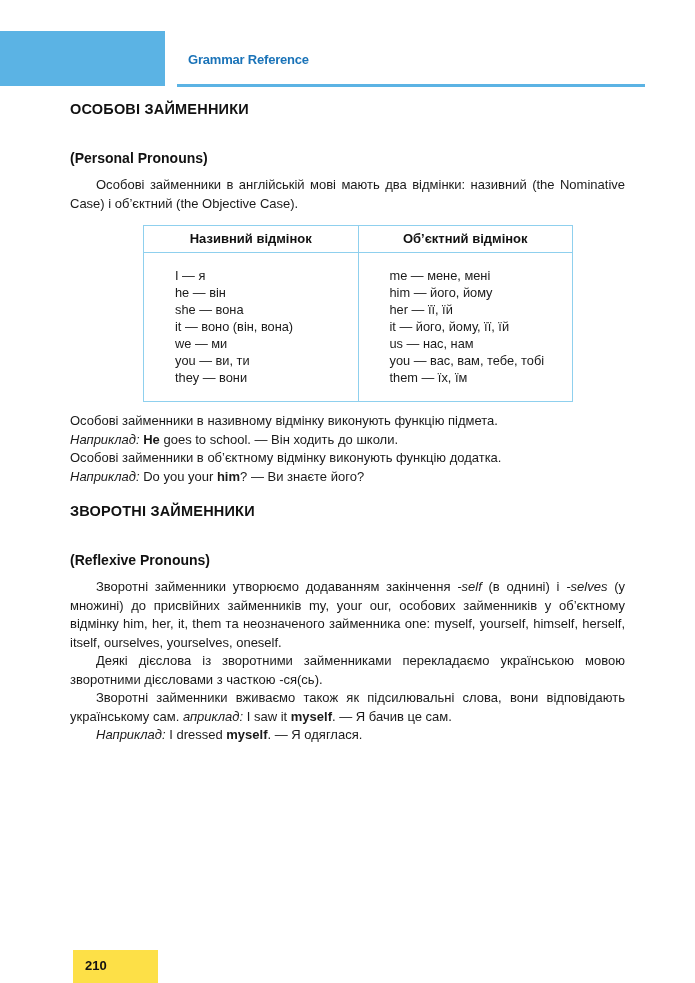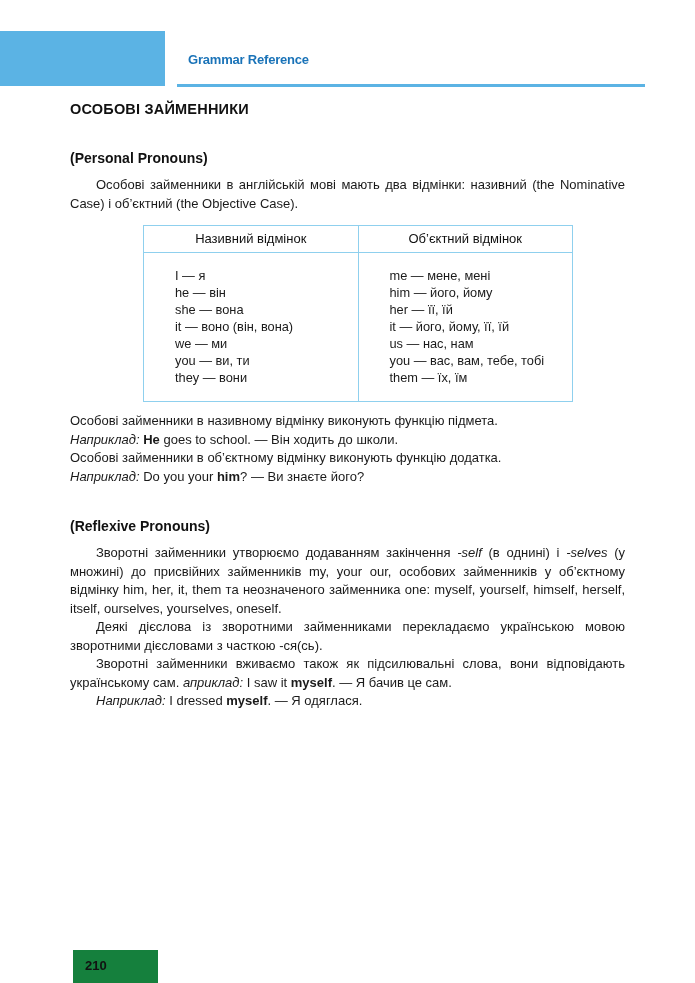--- a/index.html
+++ b/index.html
@@ -89,21 +89,21 @@
     table-layout: fixed;
   }
   .pron-table th,
   .pron-table td {
     border: 1px solid #8fd0ee;
     padding: 0;
   }
   .pron-table th {
     text-align: center;
     font-size: 13px;
-    font-weight: normal;
+    font-weight: bold;
     padding: 5px 0 6px;
     color: #111;
   }
   .pron-table td {
     vertical-align: top;
     padding: 6px 0 7px 0;
   }
   .cell-list {
     list-style: none;
     margin: 8px;
@@ -115,21 +115,21 @@
     white-space: nowrap;
   }
 
   
   .footer-box {
     position: absolute;
     left: 73px;
     top: 950px;
     width: 85px;
     height: 33px;
-    background: #15803d;
+    background: #fde047;
   }
   .footer-page {
     position: absolute;
     left: 12px;
     top: 8px;
     font-size: 13px;
     font-weight: bold;
     color: #111;
   }
 </style>
@@ -186,20 +186,21 @@
 
   <p class="body noindent tight">Особові займенники в називному відмінку виконують функцію підмета.</p>
 
   <p class="body noindent tight"><em>Наприклад:</em><span> </span><b>He</b><span> goes to school. — Він ходить до школи.</span></p>
 
   <p class="body noindent tight">Особові займенники в об’єктному відмінку виконують функцію додатка.</p>
 
   <p class="body noindent tight"><em>Наприклад:</em><span> Do you your </span><b>him</b><span>? — Ви знаєте його?</span></p>
 
   <div class="section-title" style="margin-top:16px;">
+    <span>ЗВОРОТНІ ЗАЙМЕННИКИ</span>
     <span class="sub">(Reflexive Pronouns)</span>
   </div>
 
   <p class="body indent" style="margin-top:9px;"><span>Зворотні займенники утворюємо додаванням закінчення </span><em>-self</em><span> (в однині) і </span><em>-selves</em><span> (у множині) до присвійних займенників my, your our, особових займенників у об’єктному відмінку him, her, it, them та неозначеного займенника one: myself, yourself, himself, herself, itself, ourselves, yourselves, oneself.</span></p>
 
   <p class="body indent">Деякі дієслова із зворотними займенниками перекладаємо українською мовою зворотними дієсловами з часткою -ся(сь).</p>
 
   <p class="body indent"><span>Зворотні займенники вживаємо також як підсилювальні слова, вони відповідають українському сам. </span><em>априклад:</em><span> I saw it </span><b>myself</b><span>. — Я бачив це сам.</span></p>
 
   <p class="body indent"><em>Наприклад:</em><span> I dressed </span><b>myself</b><span>. — Я одяглася.</span></p>

